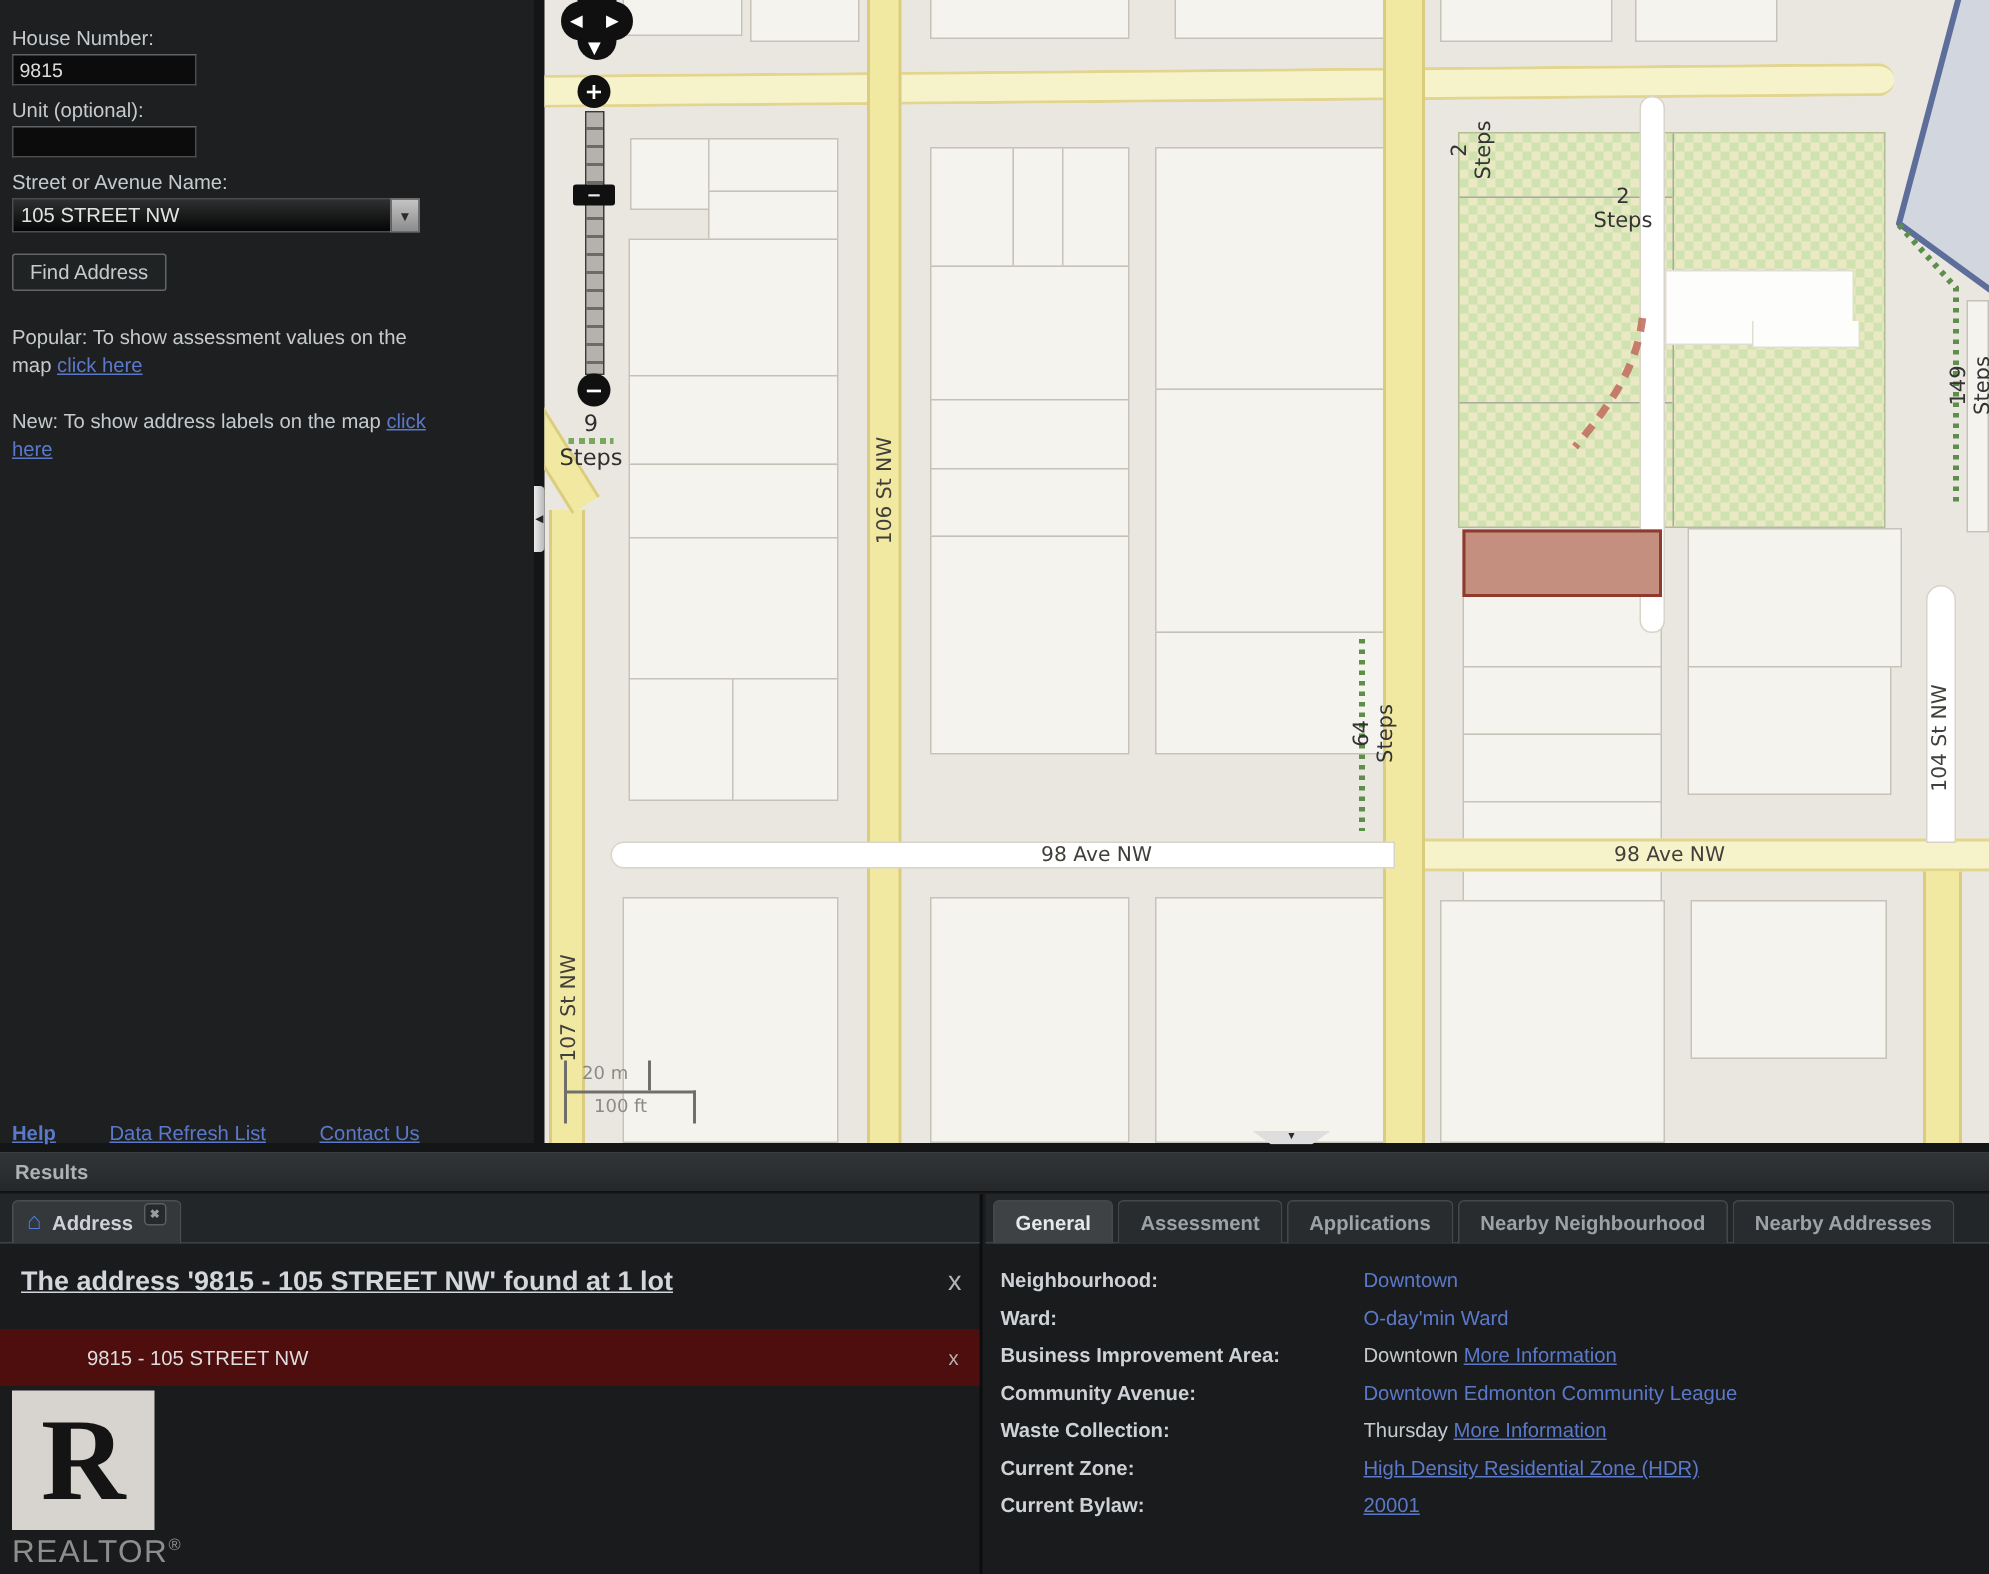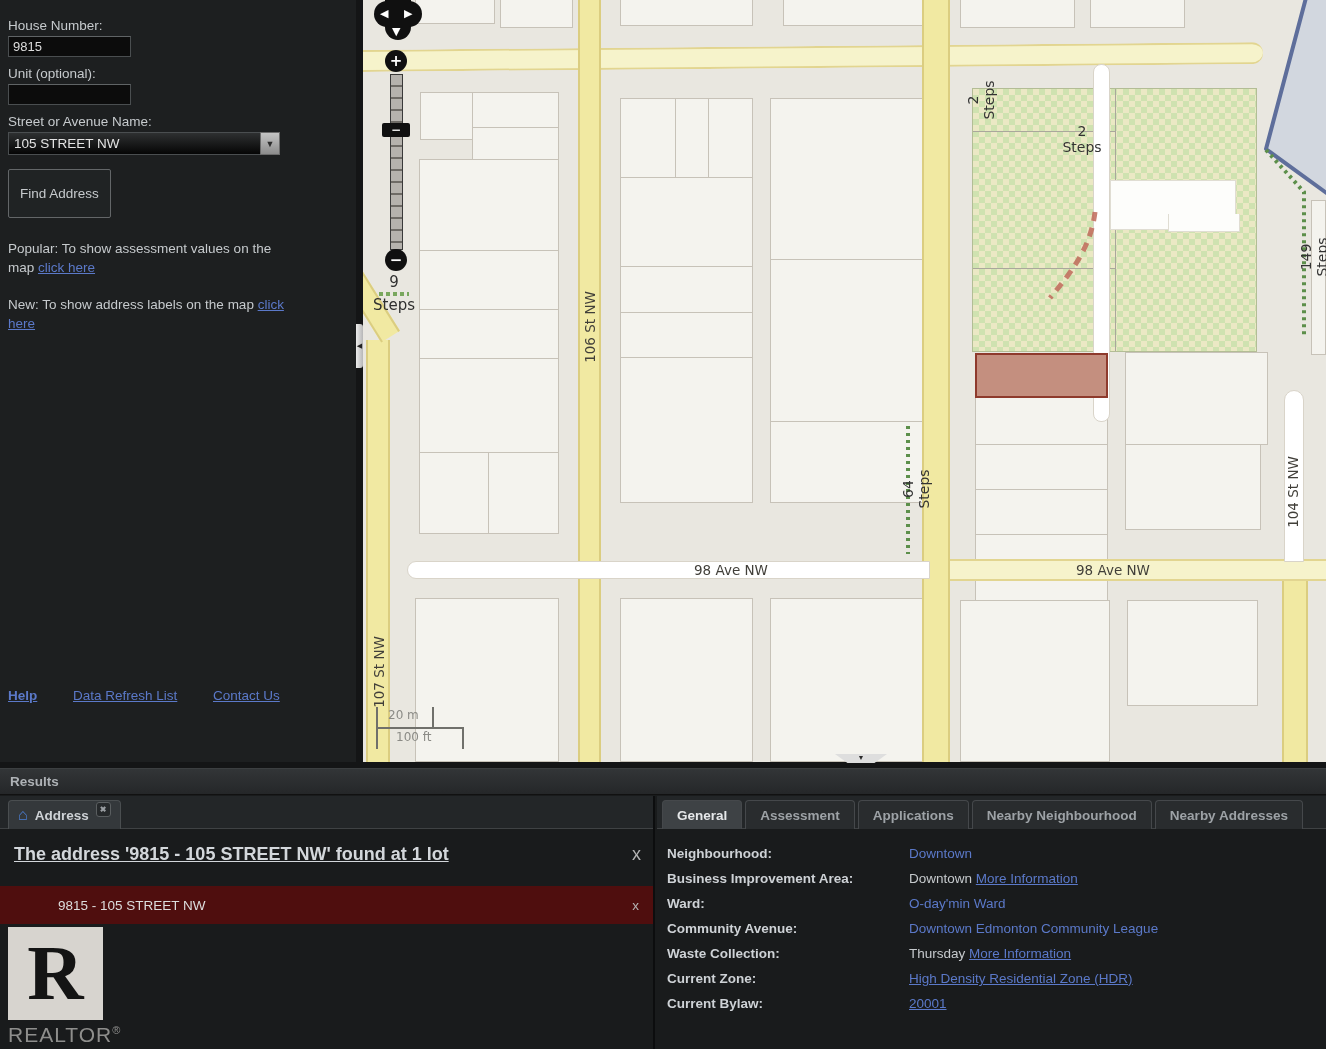--- a/index.html
+++ b/index.html
@@ -15,25 +15,25 @@
             border:1px solid #4a4e50; border-top-color:#606466; color:#ddd;
             padding:0 4px; font-size:13px; margin-bottom:9px;
             font-family:"Liberation Sans",sans-serif; }
   .selwrap { position:relative; width:272px; height:23px; margin-bottom:14px;
              background:linear-gradient(#2e3031,#050505); border:1px solid #4a4e50;
              display:flex; align-items:center; padding:0 5px; color:#e3e3e3; font-size:13.5px; }
   .selarrow { position:absolute; right:-1px; top:-1px; width:20px; height:23px;
               background:linear-gradient(#c4c4c4,#8c8c8c); border:1px solid #6b6b6b;
               color:#2c2c2c; font-size:9px; display:flex; align-items:center; justify-content:center; }
   .findbtn { background:#202324; border:1px solid #636668; border-radius:2px;
-             color:#c6cacd; padding:16px 11px; font-size:13.5px; margin-bottom:22px;
+             color:#c6cacd; padding:4px 11px; font-size:13.5px; margin-bottom:22px;
              font-family:"Liberation Sans",sans-serif; }
   .note { width:292px; line-height:1.4; margin-bottom:18px; }
   a, .lnk { color:#5b79c9; text-decoration:underline; cursor:pointer; }
-  .side-links { position:absolute; left:0; top:688px; width:356px; height:24px; }
+  .side-links { position:absolute; left:0; top:748px; width:356px; height:24px; }
   .side-links span { position:absolute; top:0; }
   .lk-help { left:8px; font-weight:bold; }
   .lk-dr { left:73px; }
   .lk-cu { left:213px; }
 
   
   .map { position:absolute; left:363px; top:0; width:963px; height:762px;
          background:#e9e7e0; overflow:hidden; font-family:"DejaVu Sans",sans-serif; }
   .parcel { position:absolute; background:#f4f3ee; border:1px solid #c7c2b8; }
   .road-v { position:absolute; background:#f1e9a2; border-left:2px solid #dbcd80; border-right:2px solid #dbcd80; }
@@ -327,28 +327,28 @@
       <div class="tab">Applications</div>
       <div class="tab">Nearby Neighbourhood</div>
       <div class="tab">Nearby Addresses</div>
     </div>
     <div class="details">
       <div class="drow">
         <span class="dlabel">Neighbourhood:</span>
         <span class="dval"><span></span><a>Downtown</a><a class="ul"></a></span>
       </div>
       <div class="drow">
+        <span class="dlabel">Ward:</span>
+        <span class="dval"><span></span><a>O-day'min Ward</a><a class="ul"></a></span>
+      </div>
+      <div class="drow">
         <span class="dlabel">Business Improvement Area:</span>
         <span class="dval"><span>Downtown </span><a></a><a class="ul">More Information</a></span>
       </div>
       <div class="drow">
-        <span class="dlabel">Ward:</span>
-        <span class="dval"><span></span><a>O-day'min Ward</a><a class="ul"></a></span>
-      </div>
-      <div class="drow">
         <span class="dlabel">Community Avenue:</span>
         <span class="dval"><span></span><a>Downtown Edmonton Community League</a><a class="ul"></a></span>
       </div>
       <div class="drow">
         <span class="dlabel">Waste Collection:</span>
         <span class="dval"><span>Thursday </span><a></a><a class="ul">More Information</a></span>
       </div>
       <div class="drow">
         <span class="dlabel">Current Zone:</span>
         <span class="dval"><span></span><a></a><a class="ul">High Density Residential Zone (HDR)</a></span>

